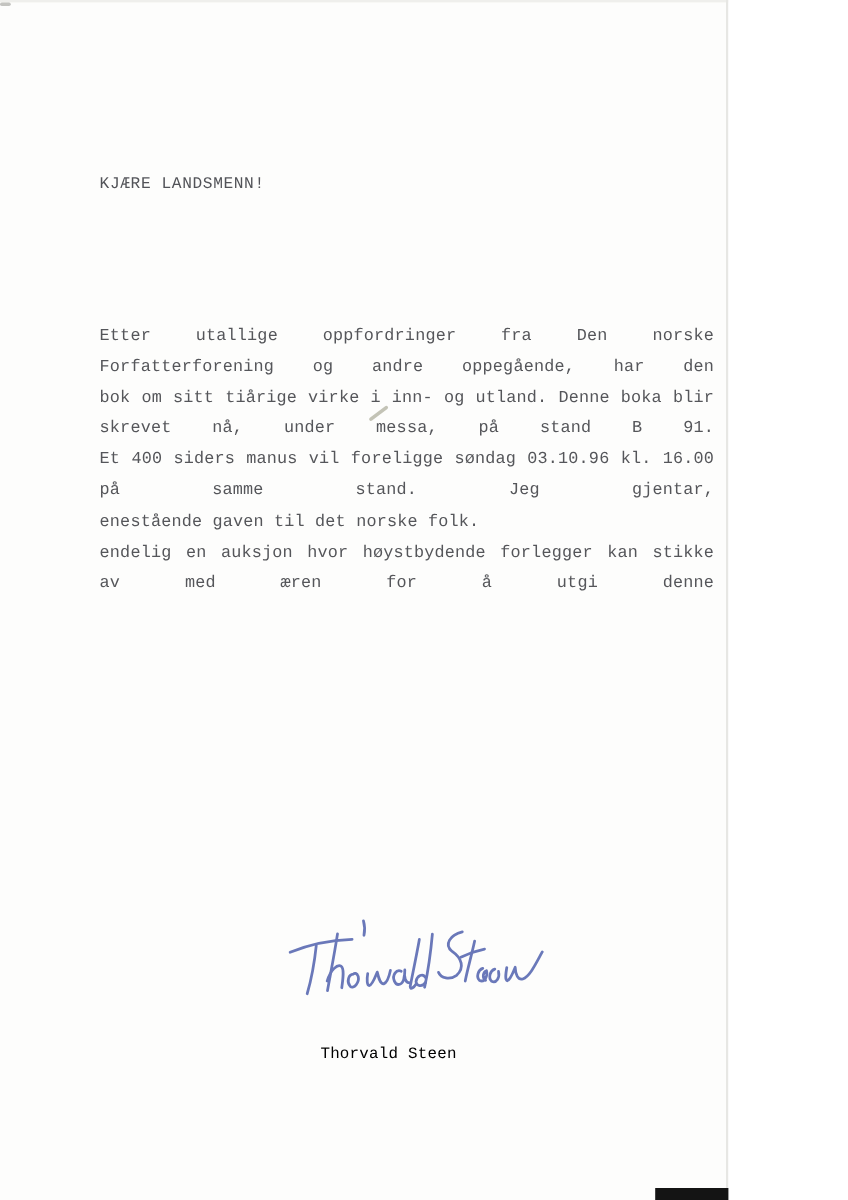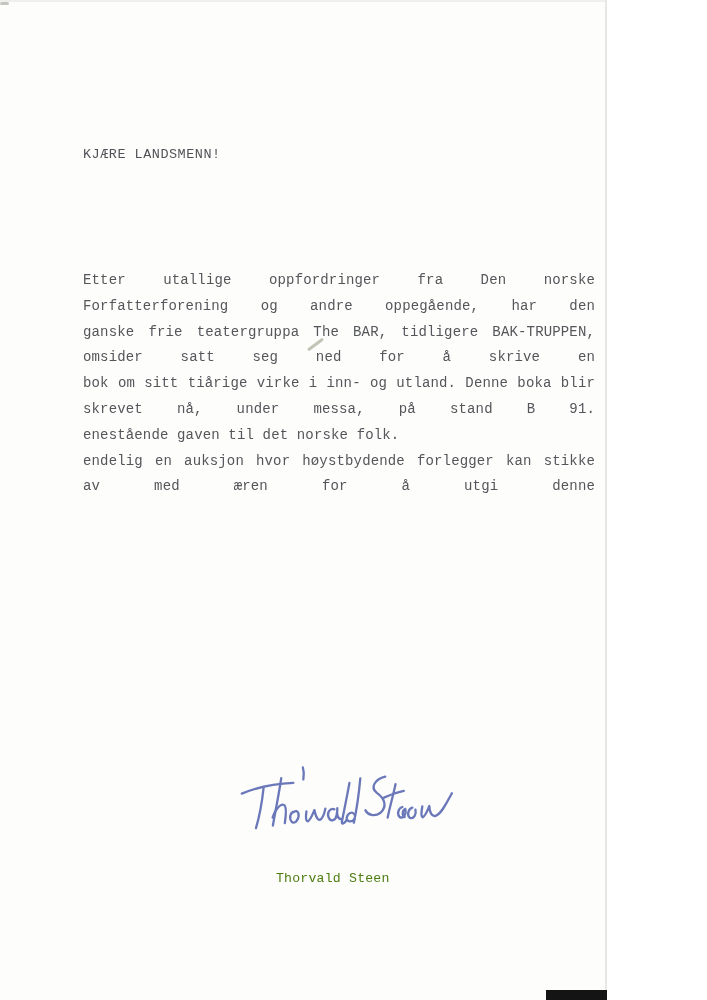--- a/index.html
+++ b/index.html
@@ -17,22 +17,22 @@
   .para{
     position:absolute;left:83px;width:512px;
     font-size:14px;line-height:25.8px;color:#55565a;letter-spacing:.15px;
   }
   .para .line{text-align:justify;text-align-last:justify;}
   .para .line.last{text-align-last:left;}
   #para1{top:268px;}
   #para2{top:465px;}
   .signature-svg{position:absolute;left:234px;top:756px;transform:rotate(-2deg);}
   .typed-name{
-    position:absolute;left:276px;top:871px;
-    font-size:13.2px;color:#4d7c0f;letter-spacing:.2px;
+    position:absolute;left:267px;top:871px;
+    font-size:13.2px;color:#000000;letter-spacing:.2px;
   }
   .pencil-smudge{
     position:absolute;left:306px;top:343px;width:19px;height:3px;
     background:#94947c;opacity:.55;border-radius:2px;transform:rotate(-37deg);
   }
   .speck-topleft{position:absolute;left:0;top:2px;width:9px;height:3px;background:#ababa6;opacity:.7;border-radius:2px;}
   .speck-right{position:absolute;left:686px;top:656px;width:9px;height:2.5px;background:#bcbcb6;opacity:.85;border-radius:2px;transform:rotate(-25deg);}
   .scan-bar{position:absolute;left:546px;bottom:0;width:161px;height:10px;background:#141414;}
 </style>
 </head>
@@ -41,22 +41,22 @@
 <div class="page">
 
   <div class="edge-top"></div>
   <div class="edge-right"></div>
   <div class="speck-topleft"></div>
 
   <div class="heading">KJÆRE LANDSMENN!</div>
 
   <div class="para" id="para1">
       <div class="line">Etter utallige oppfordringer fra Den norske Forfatterforening og andre oppegående, har den</div>
-      <div class="line">ganske frie teatergruppa The BAR, tidligere BAK-TRUPPEN, omsider satt seg ned for å skrive en</div>
       <div class="line">bok om sitt tiårige virke i inn- og utland. Denne boka blir skrevet nå, under messa, på stand B 91.</div>
+      <div class="line">Et 400 siders manus vil foreligge søndag 03.10.96 kl. 16.00 på samme stand. Jeg gjentar,</div>
       <div class="line last">enestående gaven til det norske folk.</div>
       <div class="line">endelig en auksjon hvor høystbydende forlegger kan stikke av med æren for å utgi denne</div>
     </div>
 
   <div class="pencil-smudge"></div>
 
   <div class="para" id="para2">
     </div>
 
   <div class="speck-right"></div>

